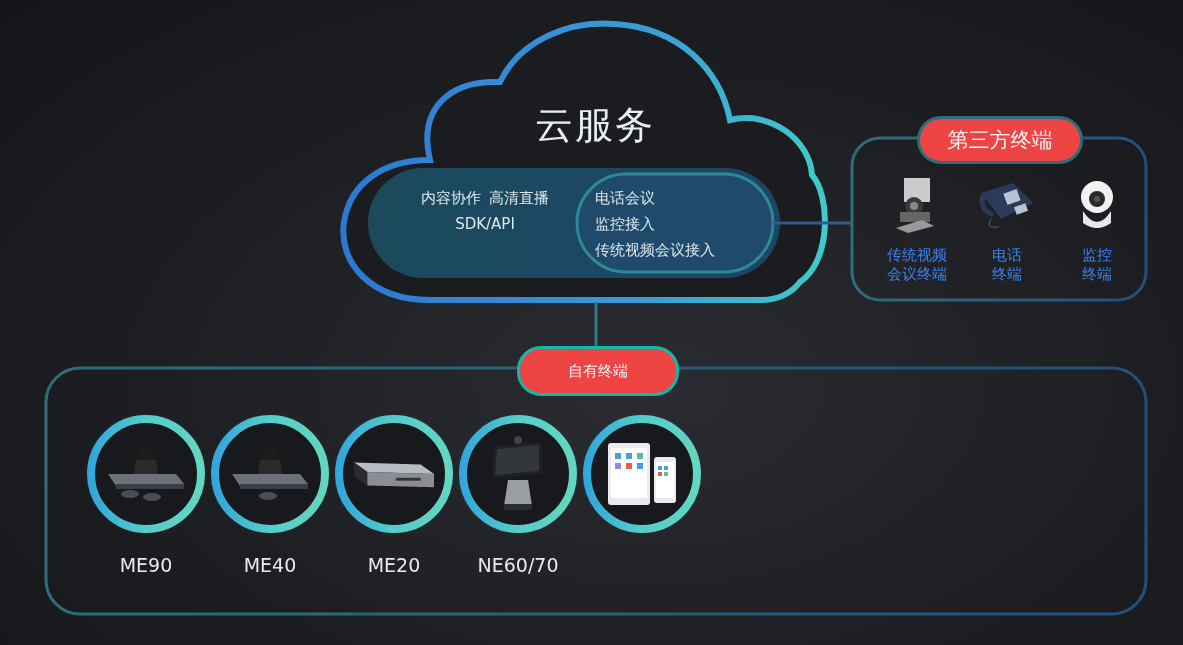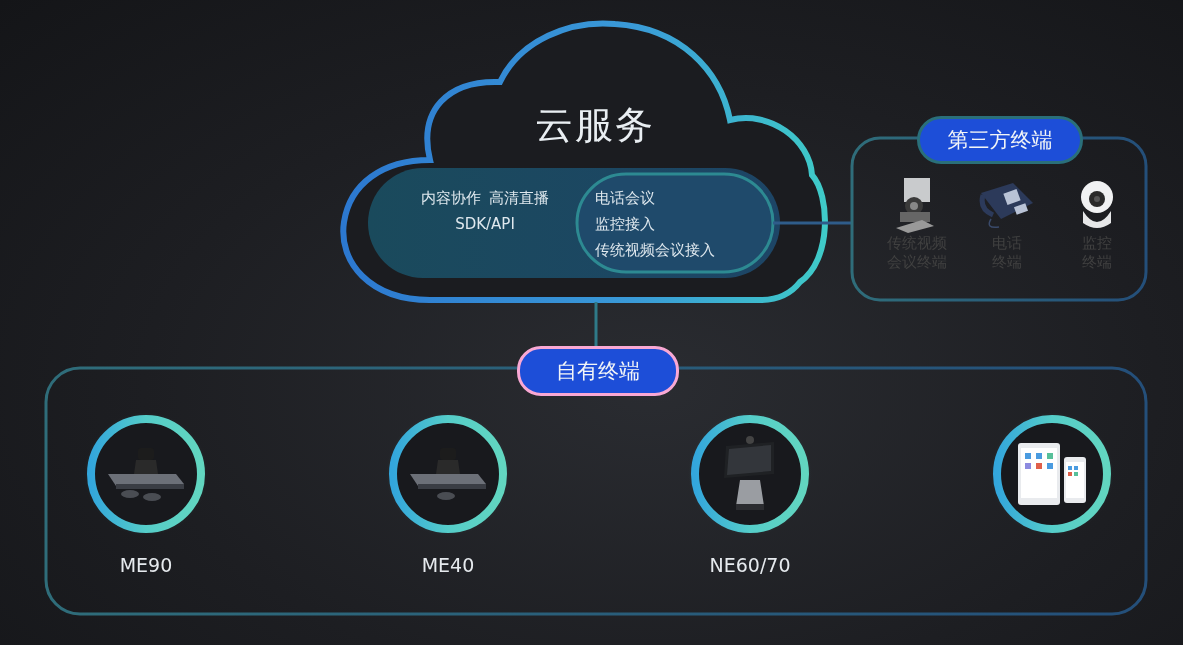--- a/index.html
+++ b/index.html
@@ -10,30 +10,30 @@
     color:#e8eef3;
   }
   .abs { position:absolute; }
   svg.bg { position:absolute; left:0; top:0; }
 
   .cloud-title { position:absolute; left:480px; top:100px; width:230px; text-align:center; font-size:38px; color:#e9eef2; letter-spacing:2px; }
   .left-services { position:absolute; left:395px; top:185px; width:180px; font-size:15px; line-height:26px; color:#dfe8ee; text-align:center; }
   .left-services .row span { margin:0 4px; }
   .right-services { position:absolute; left:595px; top:185px; width:168px; font-size:15px; line-height:26px; color:#dfe8ee; }
 
-  .pill-label { position:absolute; border-radius:24px; display:flex; align-items:center; justify-content:center; color:#f2f5f7; background:#1d4ed8; }
+  .pill-label { position:absolute; border-radius:24px; display:flex; align-items:center; justify-content:center; color:#f2f5f7; background:#ef4444; }
   .third-label { left:917px; top:116px; width:160px; height:42px; border:3px solid #2a6f7a; font-size:21px; }
-  .own-label { left:517px; top:346px; width:156px; height:44px; border:3px solid #f9a8d4; font-size:21px; }
+  .own-label { left:517px; top:346px; width:156px; height:44px; border:3px solid #14b8a6; font-size:15px; }
 
   .third-items { position:absolute; left:872px; top:176px; width:270px; display:flex; justify-content:space-around; }
   .third-item { width:80px; text-align:center; }
   .third-item .dev { height:58px; display:flex; align-items:center; justify-content:center; }
-  .third-item .lbl { font-size:15px; line-height:19px; color:#404040; }
-
-  .own-items { position:absolute; left:84px; top:412px; width:1030px; display:flex; justify-content:space-between; }
+  .third-item .lbl { font-size:15px; line-height:19px; color:#3b82f6; margin-top:12px; }
+
+  .own-items { position:absolute; left:84px; top:412px; width:1030px; display:flex; justify-content:flex-start; }
   .own-item { width:124px; text-align:center; }
   .ring { width:124px; height:124px; position:relative; }
   .ring .dev { position:absolute; left:22px; top:22px; width:80px; height:80px; display:flex; align-items:center; justify-content:center; }
   .own-item .lbl { margin-top:18px; font-size:19px; color:#e6eaee; }
 </style>
 </head>
 <body>
 
 <svg class="bg" width="1183" height="645">
   <defs>
@@ -179,20 +179,37 @@
             <path d="M30 16 L50 16 L52 30 L28 30 Z" fill="#2a2a2a"></path>
             <path d="M2 30 L70 30 L78 40 L10 42 Z" fill="#6c7078"></path>
             <rect x="10" y="40" width="68" height="5" fill="#3a3d44"></rect>
             <ellipse cx="38" cy="52" rx="9" ry="4" fill="#4a4d53"></ellipse>
           </svg>
       </div>
     </div>
     <div class="lbl">ME40</div>
   </div>
 
+  <div class="own-item">
+    <div class="ring">
+      <svg width="124" height="124" class="abs" style="left:0;top:0">
+          <circle cx="62" cy="62" r="62" fill="url(#glow)"></circle>
+          <circle cx="62" cy="62" r="55" fill="#18191d" stroke="url(#ringGrad)" stroke-width="8"></circle>
+        </svg>
+      <div class="dev">
+        <svg width="84" height="40" viewBox="0 0 84 40">
+            <path d="M0 8 L70 10 L84 20 L14 18 Z" fill="#b8bcc2"></path>
+            <path d="M0 8 L14 18 L14 32 L0 22 Z" fill="#2a2c30"></path>
+            <path d="M14 18 L84 20 L84 34 L14 32 Z" fill="#8a8e94"></path>
+            <rect x="44" y="24" width="26" height="3" fill="#333"></rect>
+          </svg>
+      </div>
+    </div>
+    <div class="lbl">ME20</div>
+  </div>
 
   <div class="own-item">
     <div class="ring">
       <svg width="124" height="124" class="abs" style="left:0;top:0">
           <circle cx="62" cy="62" r="62" fill="url(#glow)"></circle>
           <circle cx="62" cy="62" r="55" fill="#18191d" stroke="url(#ringGrad)" stroke-width="8"></circle>
         </svg>
       <div class="dev">
         <svg width="60" height="80" viewBox="0 0 60 80">
             <circle cx="30" cy="6" r="4" fill="#444"></circle>

